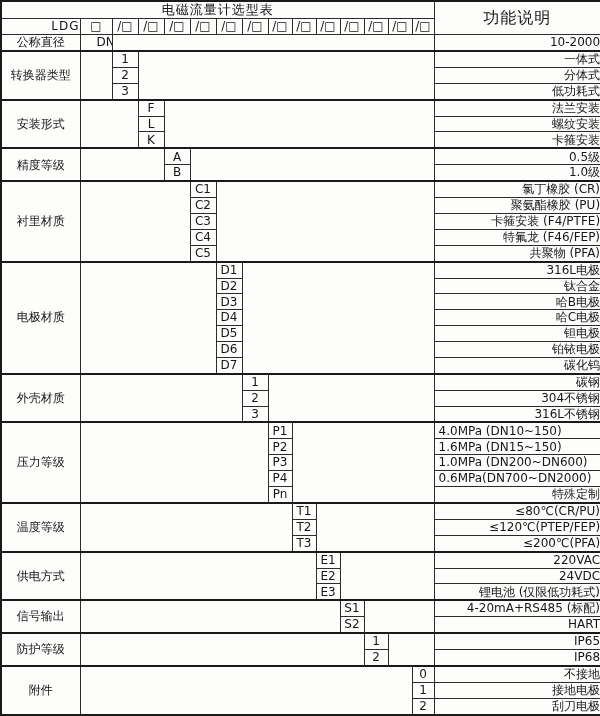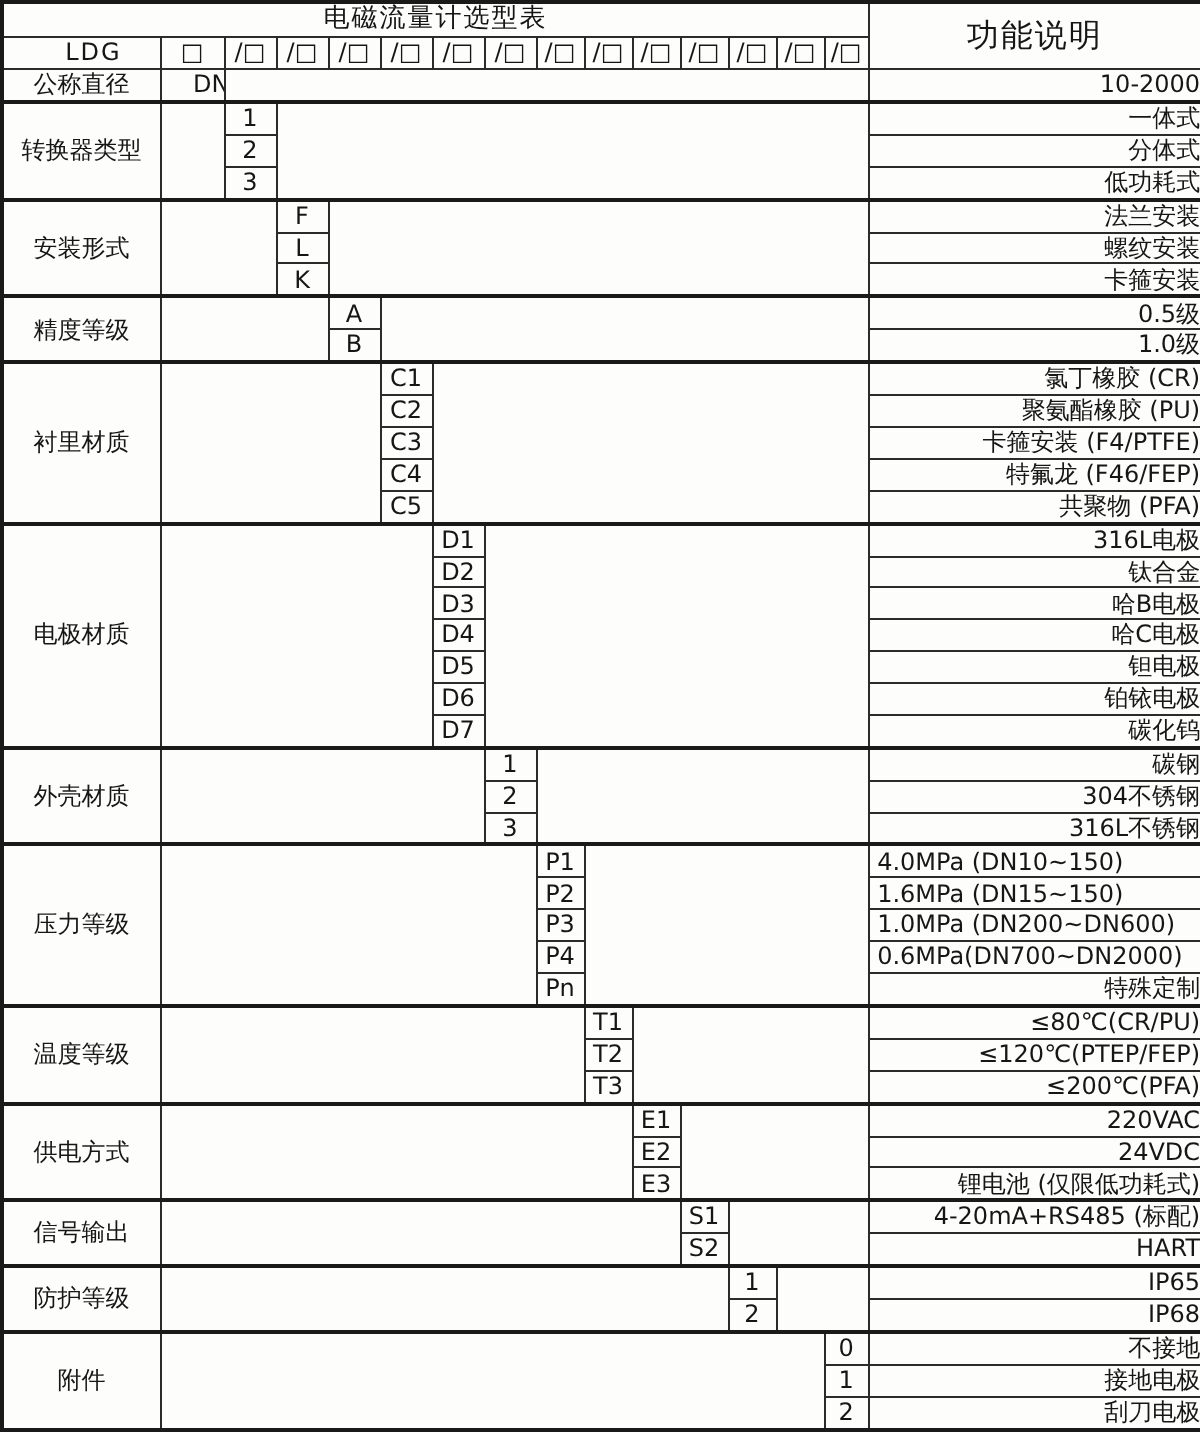--- a/index.html
+++ b/index.html
@@ -14,21 +14,21 @@
   td{
     border:1px solid #2b2b2b;
     padding:0;margin:0;
     text-align:center;vertical-align:middle;
     white-space:nowrap;overflow:hidden;
     line-height:1.05;
   }
   tr.sec-top > td{border-top:2px solid #1a1a1a;}
   td.c-title{font-size:13px;letter-spacing:1px;}
   td.c-funchead{font-size:16px;letter-spacing:1px;}
-  td.c-model-prefix{text-align:center;padding-left:12px;letter-spacing:1px;}
+  td.c-model-prefix{text-align:right;padding-left:12px;letter-spacing:1px;}
   td.c-box{font-size:12px;}
   td.c-dncode{text-align:left;padding-left:16px;}
   td.c-desc{font-size:12px;text-align:right;}
   td.c-desc.left{text-align:left;padding-left:4px;}
   td.c-label{font-size:12px;}
 </style>
 </head>
 <body>
 
 <div class="page">

